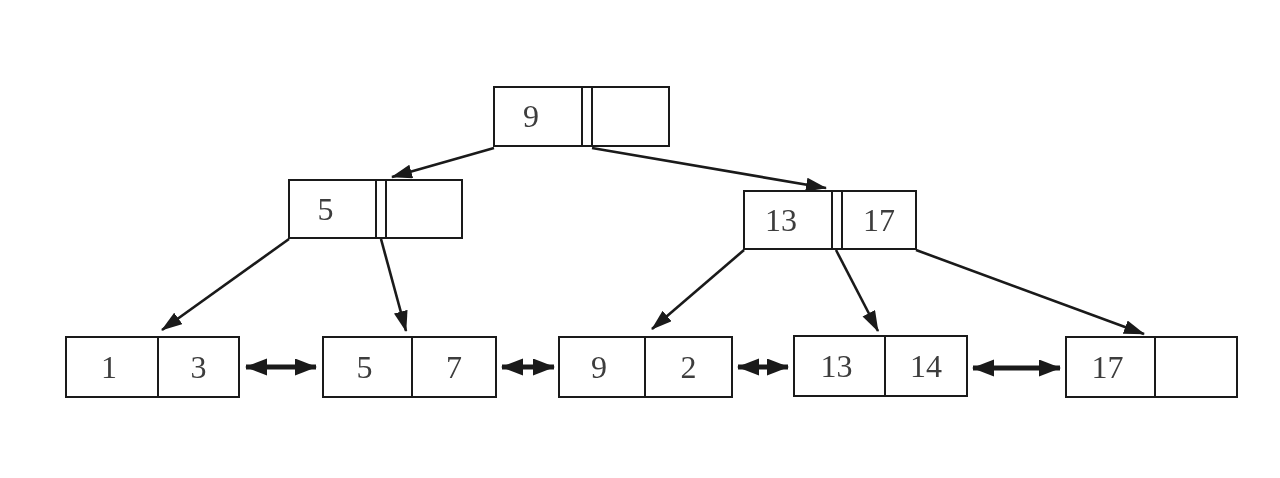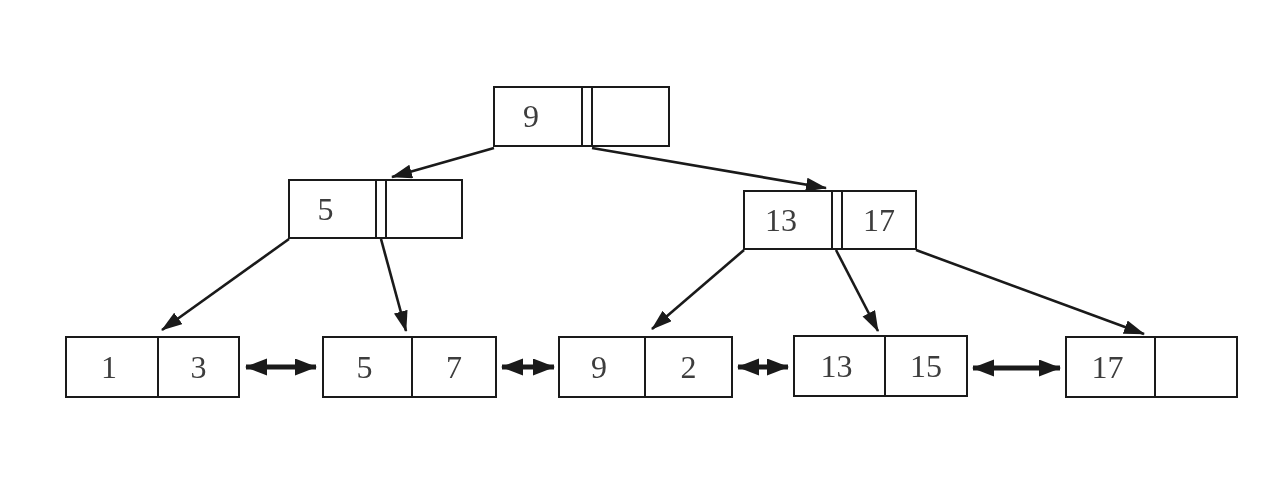--- a/index.html
+++ b/index.html
@@ -117,21 +117,21 @@
     <div class="cell grow leaf-divider">7</div>
   </div>
 
   <div class="node" style="left:558px; top:336px; width:175px; height:62px;">
     <div class="cell leaf-key" style="width:84px">9</div>
     <div class="cell grow leaf-divider">2</div>
   </div>
 
   <div class="node" style="left:793px; top:335px; width:175px; height:62px;">
     <div class="cell leaf-key" style="width:89px">13</div>
-    <div class="cell grow leaf-divider">15</div>
+    <div class="cell grow leaf-divider">14</div>
   </div>
 
   <div class="node" style="left:1065px; top:336px; width:173px; height:62px;">
     <div class="cell leaf-key" style="width:87px">17</div>
     <div class="cell grow leaf-divider"></div>
   </div>
 
 </div>
 
 </body></html>

